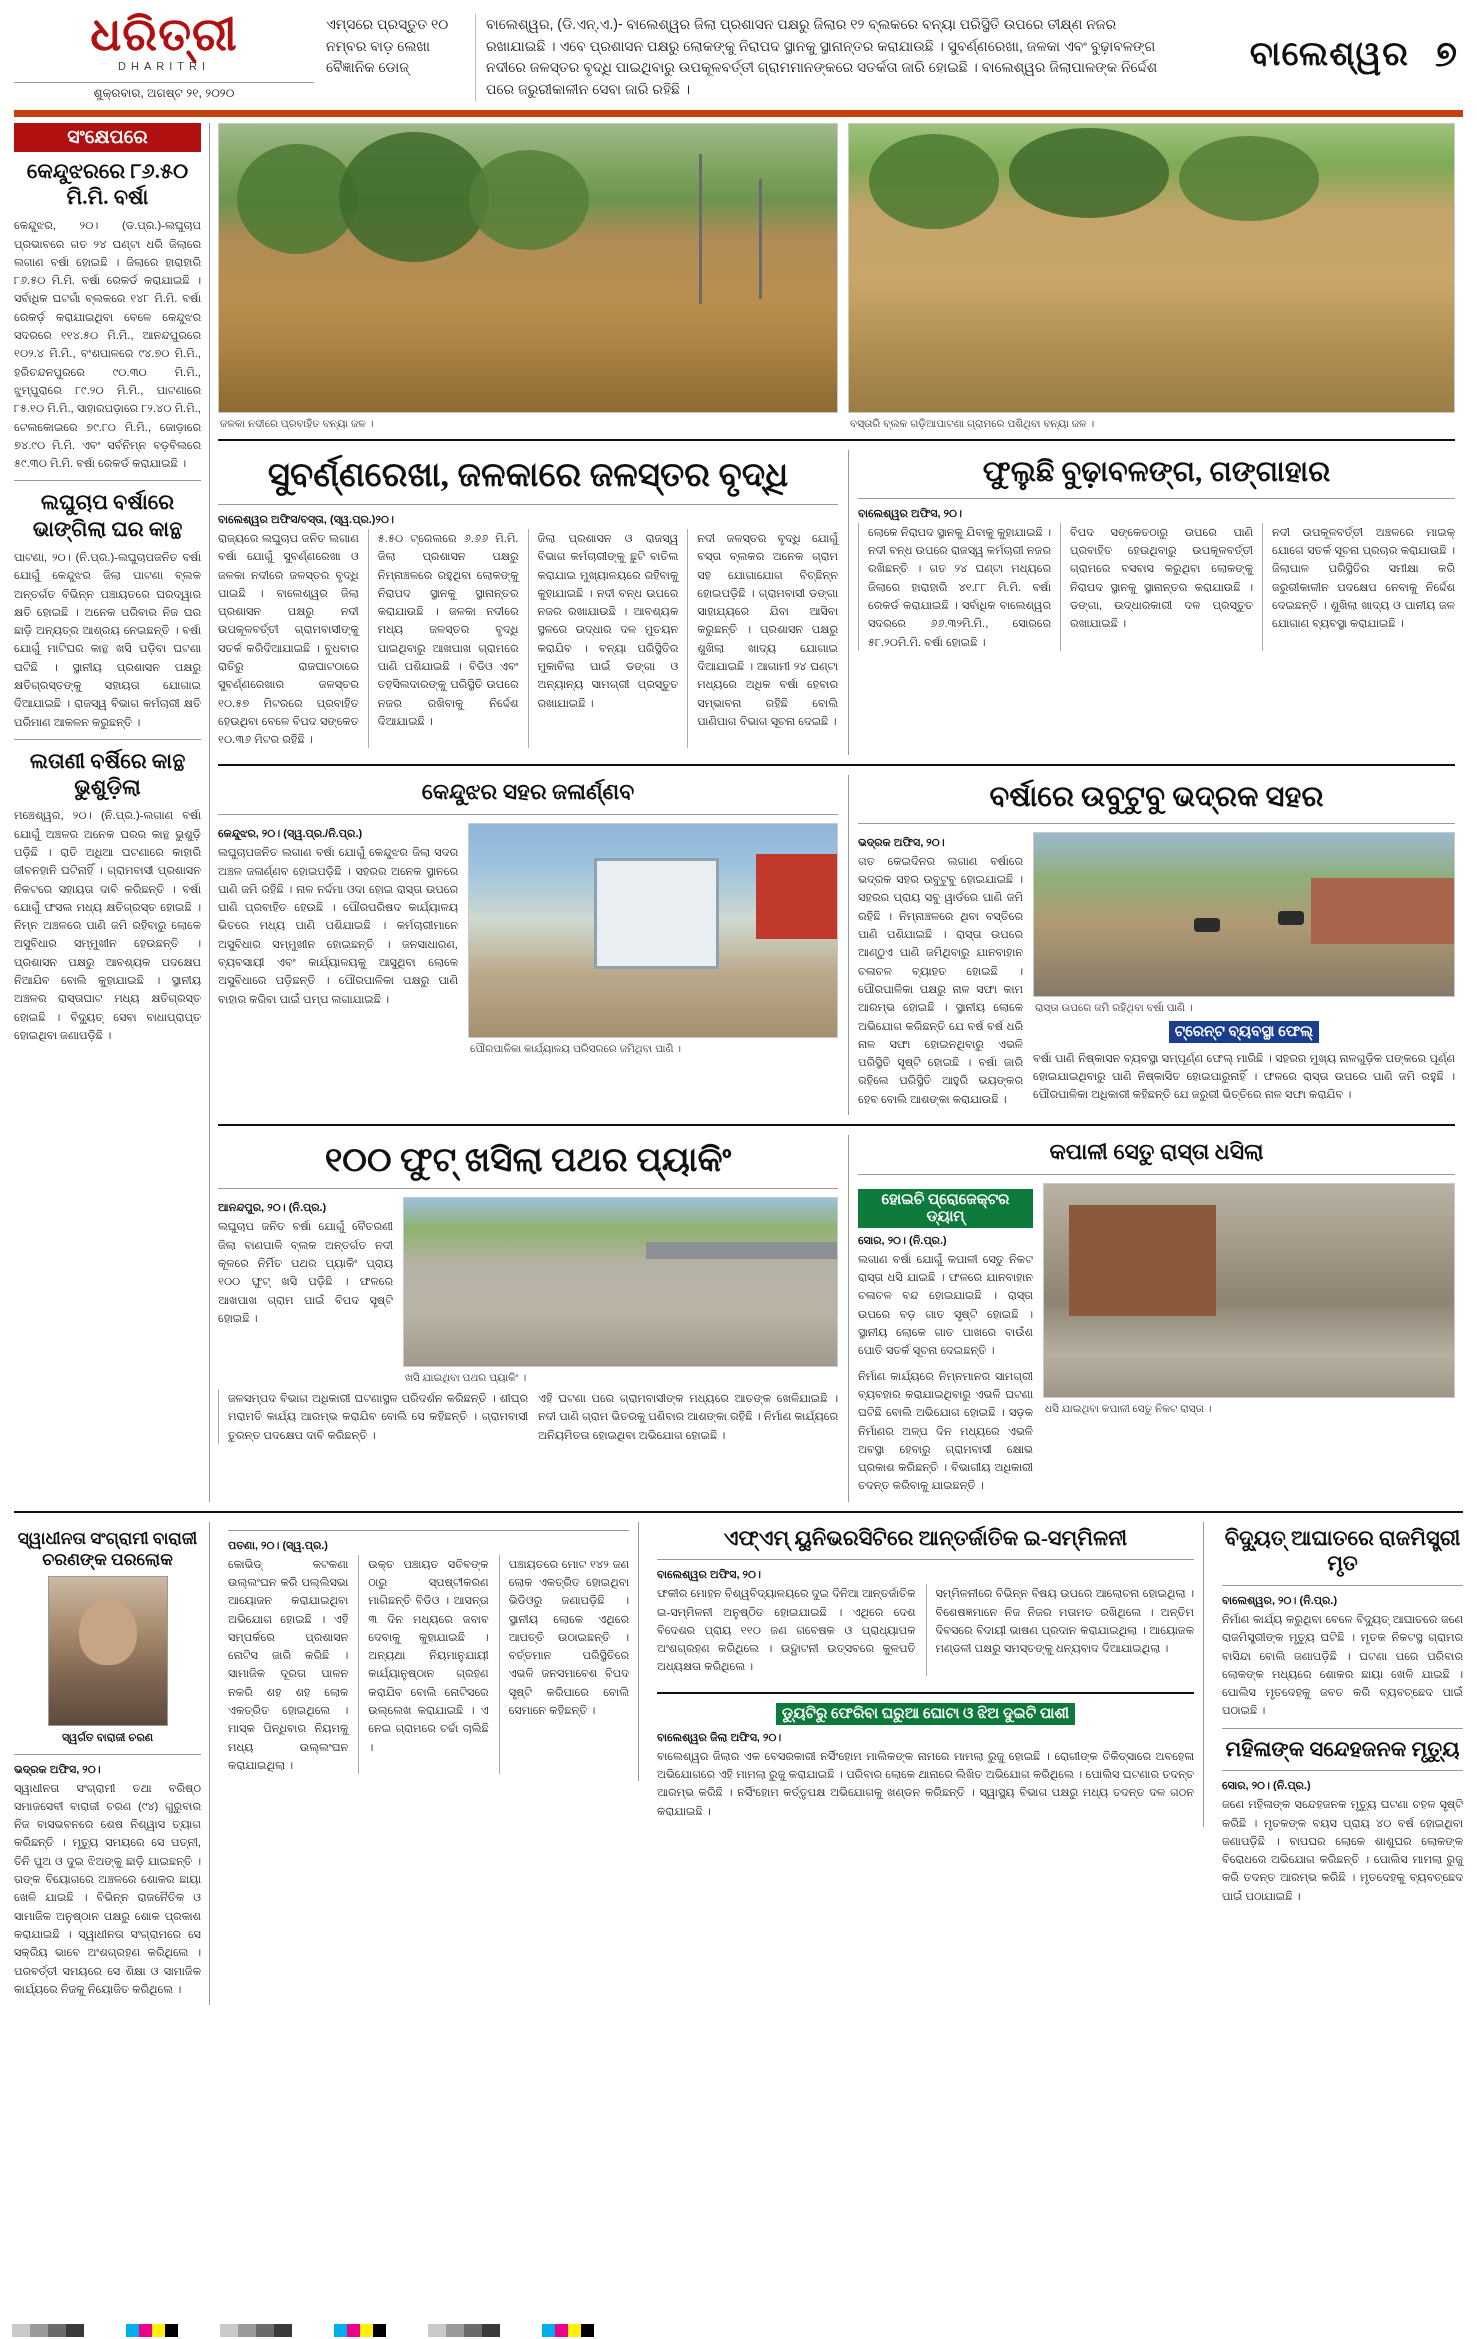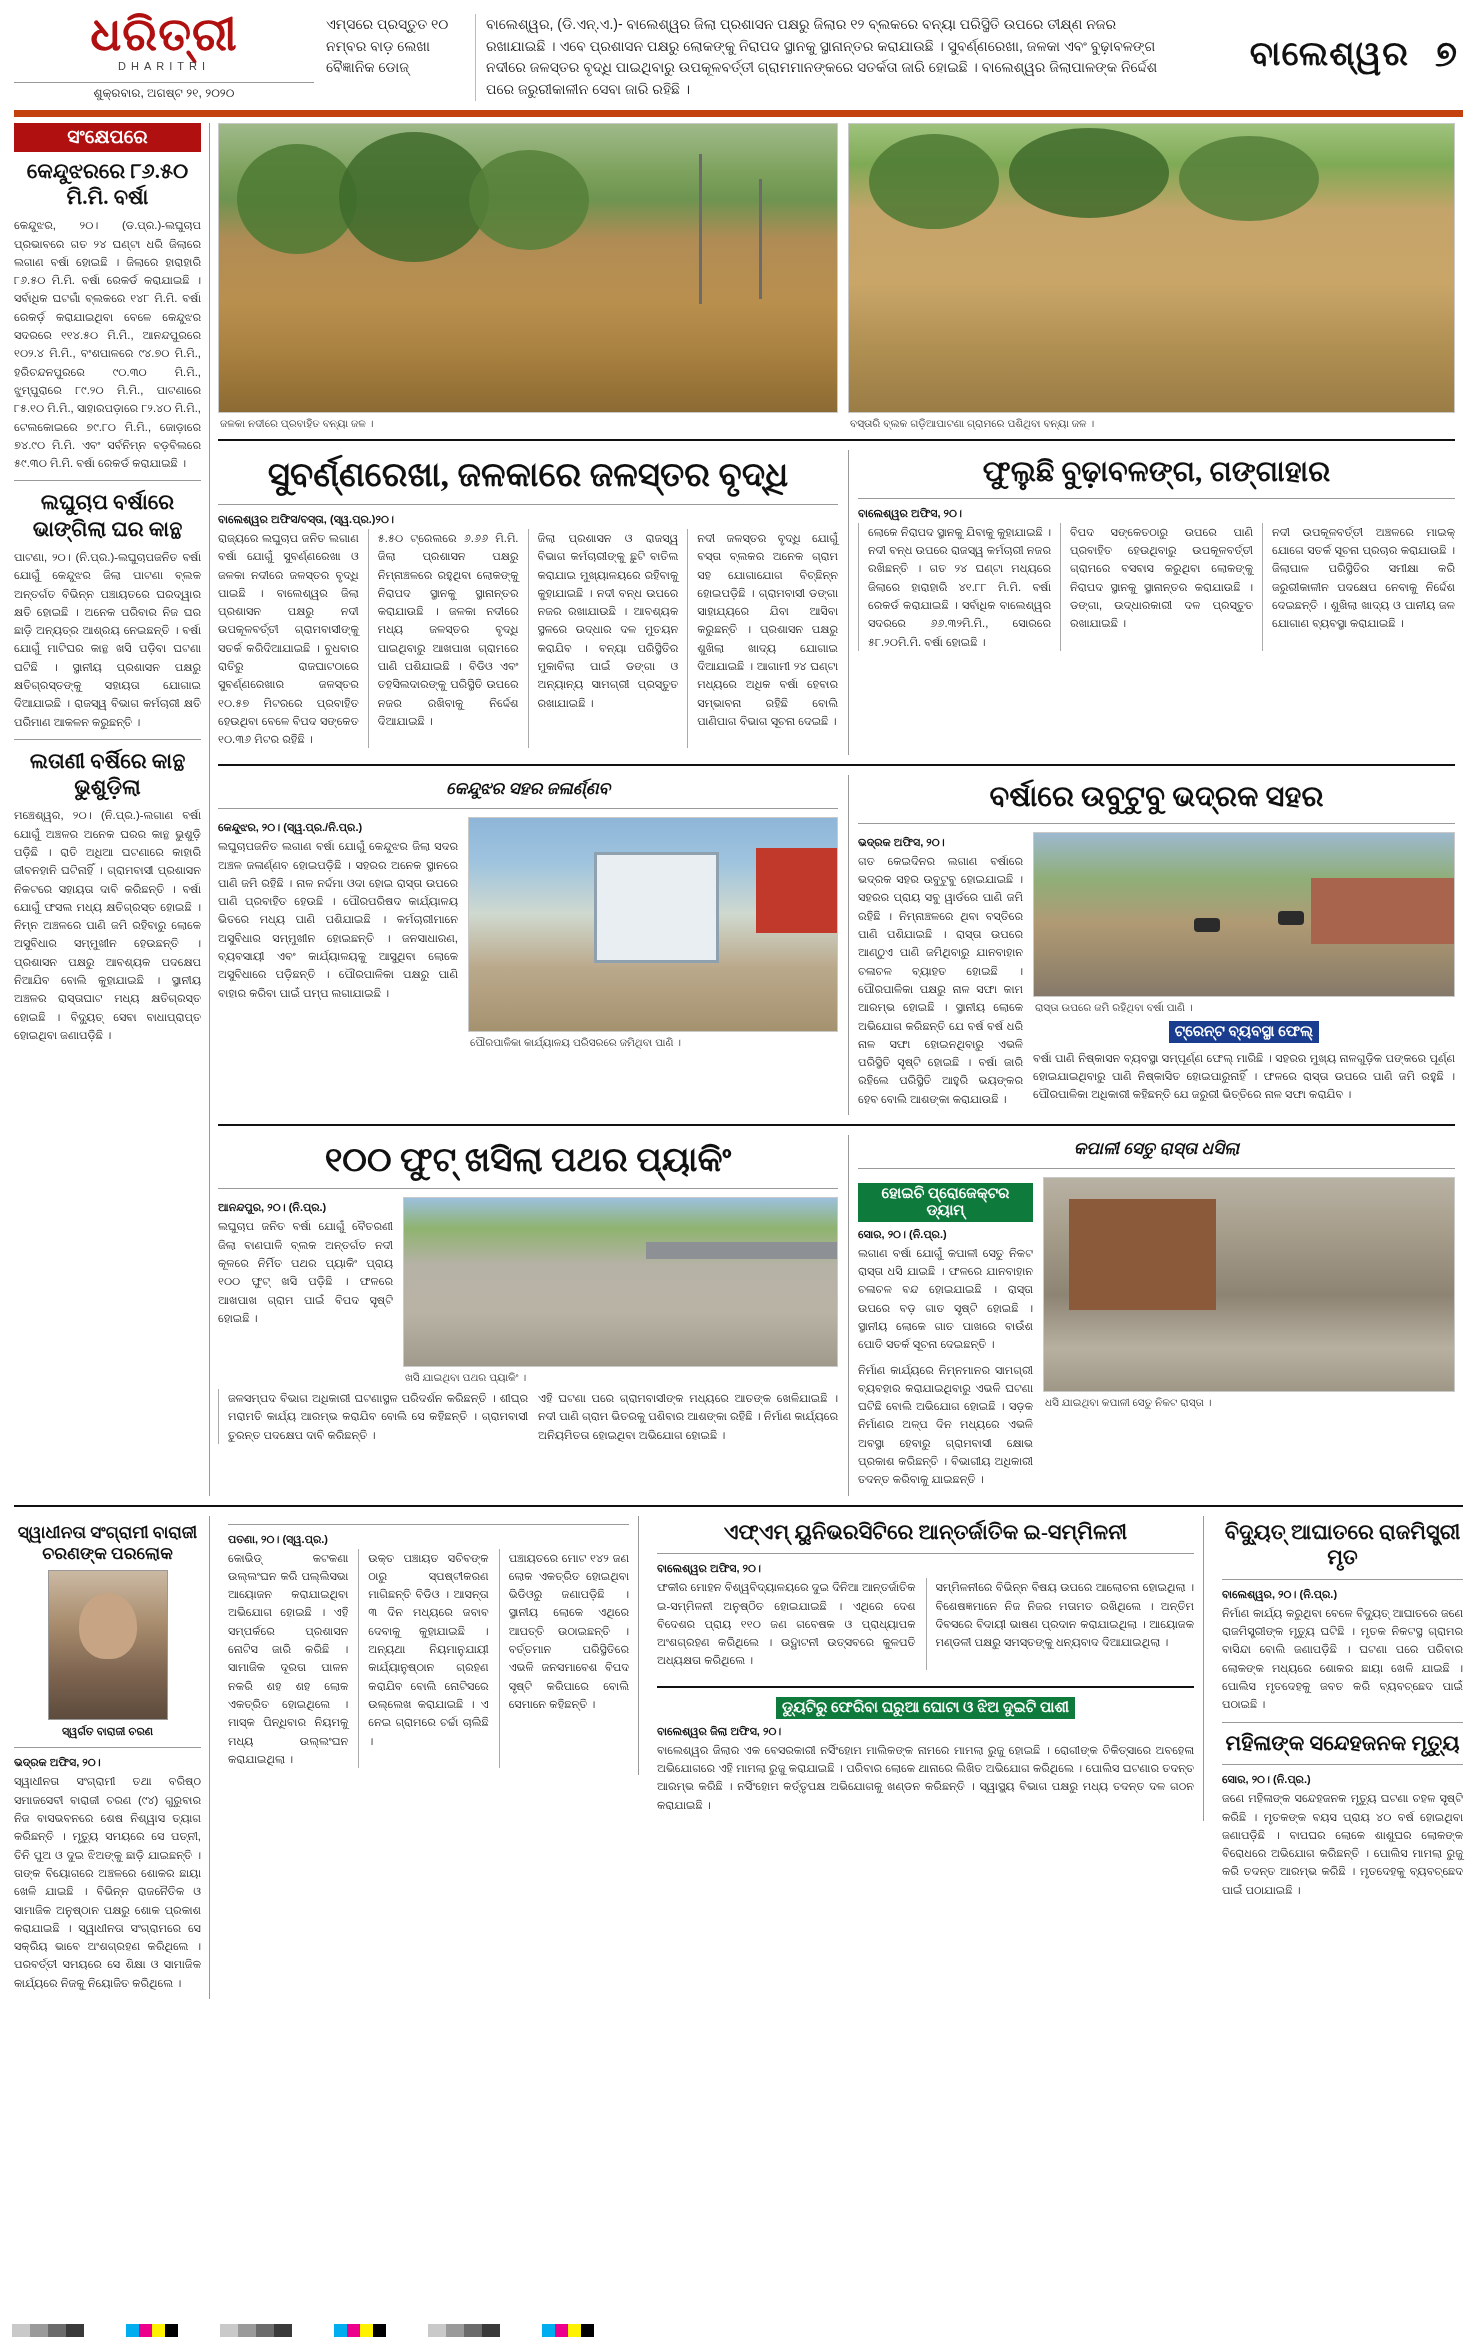--- a/index.html
+++ b/index.html
@@ -134,21 +134,21 @@
   
   h1.head {
     font-family:"Liberation Serif", serif;
     font-weight:bold;
     text-align:center;
     margin:4px 0 6px 0;
     line-height:1.22;
   }
   .h-xl { font-size:34px; }
   .h-lg { font-size:29px; }
-  .h-md { font-size:17px;font-style:italic; }
+  .h-md { font-size:22px; }
   .h-sm { font-size:21px; }
 
   
   .photo {
     width:100%;
     position:relative;
     overflow:hidden;
     border:1px solid #c9c9c9;
   }
   .cap {

